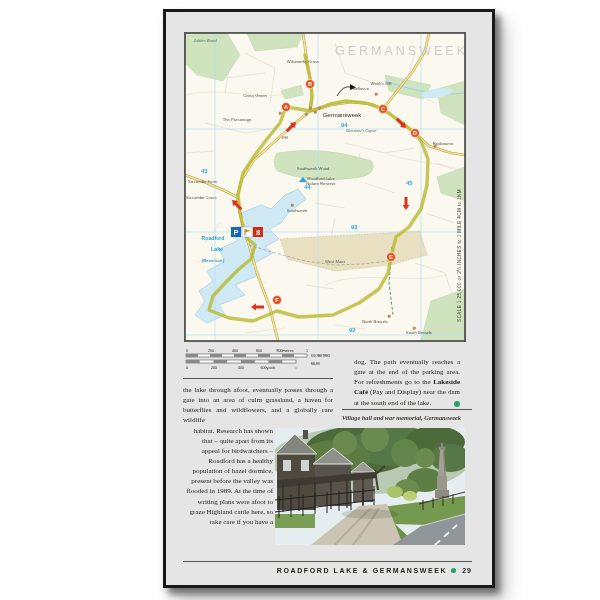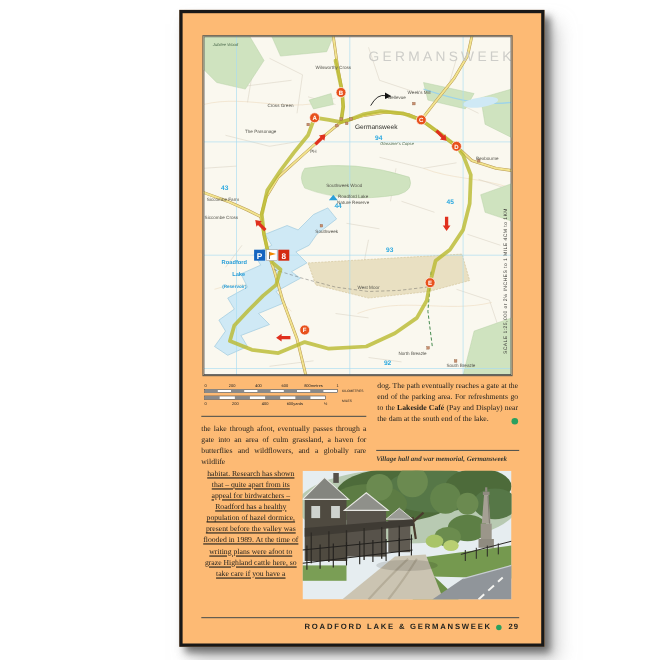--- a/index.html
+++ b/index.html
@@ -1,34 +1,34 @@
 <!DOCTYPE html>
 <html><head>
 <meta charset="utf-8">
 <style>
   html,body{margin:0;padding:0;}
   body{width:600px;height:600px;background:#ffffff;position:relative;overflow:hidden;
        font-family:"Liberation Sans",sans-serif;}
   .page{position:absolute;left:163px;top:9px;width:332px;height:579px;box-sizing:border-box;
-        background:#fdba74;border:3px solid #181818;
+        background:#e5e5e5;border:3px solid #181818;
         box-shadow:5px 6px 7px rgba(90,90,90,.85),11px 13px 16px rgba(160,160,160,.55);}
   .page > *{position:absolute;}
   .map-wrap{left:18px;top:20px;width:280px;height:308px;border:1px solid #5a5a55;box-sizing:content-box;}
   .map-wrap svg{display:block;width:100%;height:100%;}
   .side-note{left:205px;top:241px;width:176px;text-align:center;font-size:4.6px;color:#3c3c38;
              letter-spacing:.4px;transform:rotate(-90deg);}
   .scalebar{left:18px;top:334px;width:152px;height:28px;}
   .rule{border-top:1px solid #55554e;height:0;}
   .left-rule{left:17px;top:366px;width:150px;}
   .serif{font-family:"Liberation Serif",serif;color:#1d1d1a;}
   .left-col{left:17px;top:373px;width:150px;font-size:7px;line-height:1.45;}
   .left-col .p1{margin:0;text-align:justify;}
-  .left-col .p2{margin:0;width:90px;text-align:center;text-decoration:underline;}
+  .left-col .p2{margin:0;width:90px;text-align:right;}
   .right-col{left:176px;top:333px;width:130px;font-size:7px;line-height:1.45;}
-  .right-col p{margin:1px;text-align:justify;position:relative;}
+  .right-col p{margin:12px;text-align:justify;position:relative;}
   .end-dot{position:absolute;right:0;bottom:1px;width:6px;height:6px;border-radius:50%;background:#2aa05f;}
   .cap-rule{left:176px;top:397px;width:130px;}
   .caption{left:176px;top:402px;width:130px;font-family:"Liberation Serif",serif;font-style:italic;
            font-weight:bold;font-size:6.3px;color:#3a3a31;}
   .photo{left:109px;top:416px;width:190px;height:117px;}
   .photo svg{display:block;width:100%;height:100%;}
   .footer-rule{left:17px;top:549px;width:289px;}
   .footer{left:17px;top:555px;width:289px;display:flex;justify-content:flex-end;align-items:center;
           gap:4px;font-size:7px;font-weight:bold;letter-spacing:1.6px;color:#23231f;}
   .footer .dot{width:5px;height:5px;border-radius:50%;background:#2aa05f;flex:0 0 auto;}

